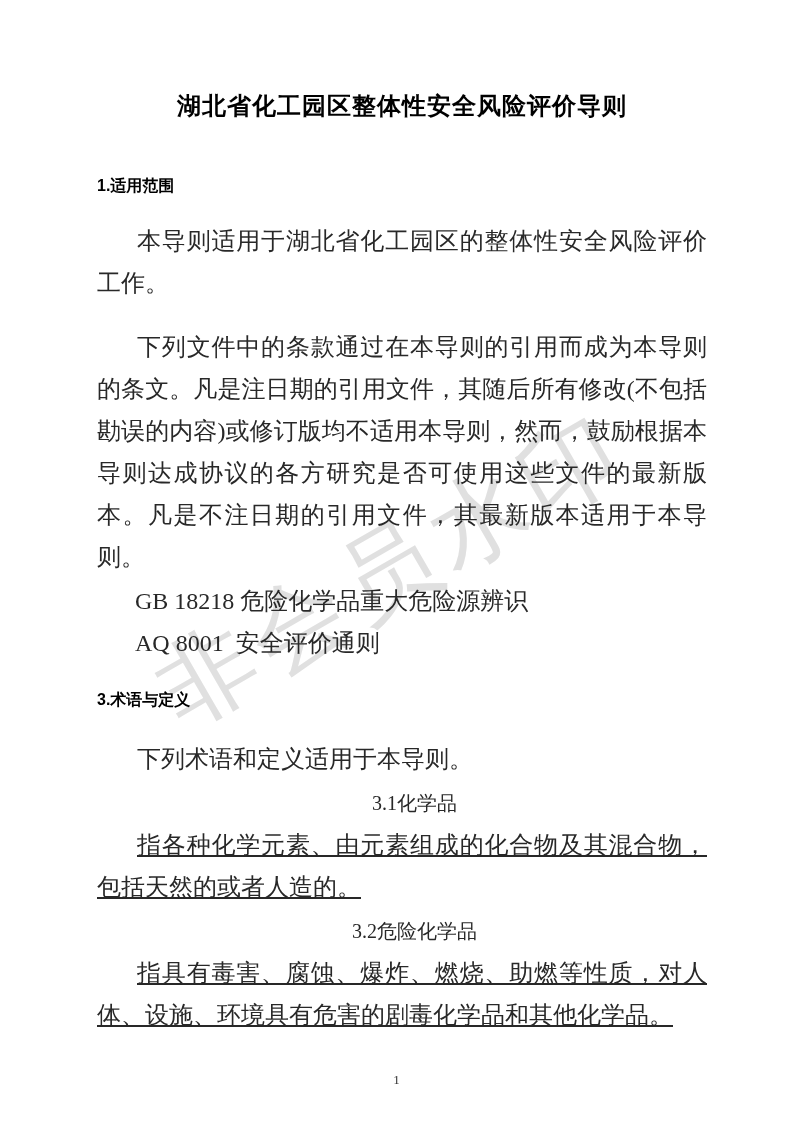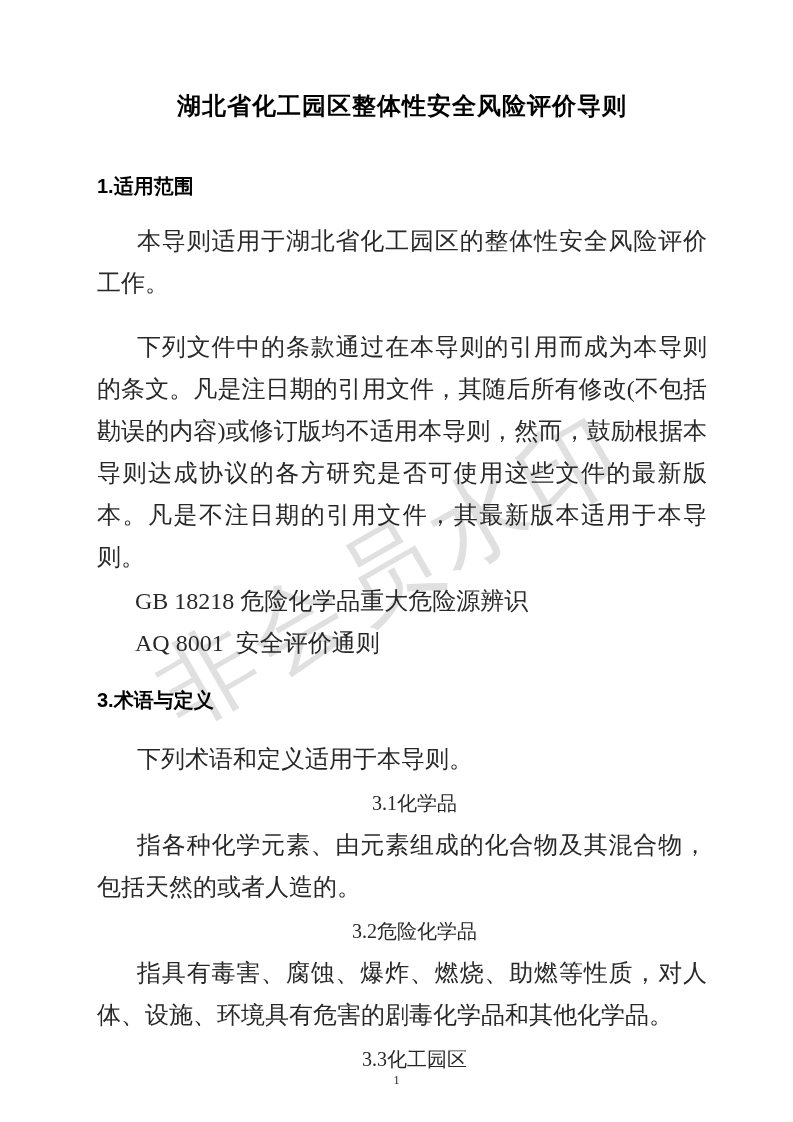--- a/index.html
+++ b/index.html
@@ -45,21 +45,21 @@
     font-weight: bold;
     font-size: 24px;
     line-height: 36px;
     letter-spacing: 1px;
     text-align: center;
     color: var(--heading);
   }
   .sec-heading {
     font-family: "Liberation Sans", "DejaVu Sans", sans-serif;
     font-weight: bold;
-    font-size: 20px;
+    font-size: 16px;
     line-height: 28px;
     color: var(--heading);
   }
   .h1 { margin-top: 48px; }
   .h2 { margin-top: 28px; }
   .h3 { margin-top: 22px; }
   p {
     margin: 0;
     font-size: 24px;
     line-height: 42px;
@@ -77,21 +77,21 @@
   }
   .refs .ref-line { white-space: pre; text-align: left; }
   .intro { margin-top: 24px; }
   .sub-heading {
     margin-top: 2px;
     padding-left: 25px;
     font-size: 20px;
     line-height: 42px;
     text-align: center;
   }
-  .sub-body { text-indent: 40px; }
+  .sub-body { text-indent: 40px; text-decoration: underline; }
   .page-number {
     position: absolute;
     left: 0;
     right: 0;
     top: 1070px;
     text-align: center;
     font-size: 13px;
     line-height: 20px;
     color: #333333;
     z-index: 1;
@@ -119,19 +119,18 @@
 
     <div class="sec-heading h3">3.术语与定义</div>
     <p class="indent intro">下列术语和定义适用于本导则。</p>
 
     <p class="sub-heading">3.1化学品</p>
     <p class="sub-body">指各种化学元素、由元素组成的化合物及其混合物，包括天然的或者人造的。</p>
 
     <p class="sub-heading">3.2危险化学品</p>
     <p class="sub-body">指具有毒害、腐蚀、爆炸、燃烧、助燃等性质，对人体、设施、环境具有危害的剧毒化学品和其他化学品。</p>
 
-    <p class="sub-heading">3.3化工园区</p>
 
   </div>
 
   <div class="page-number">1</div>
 
 </div>
 
 </body></html>

